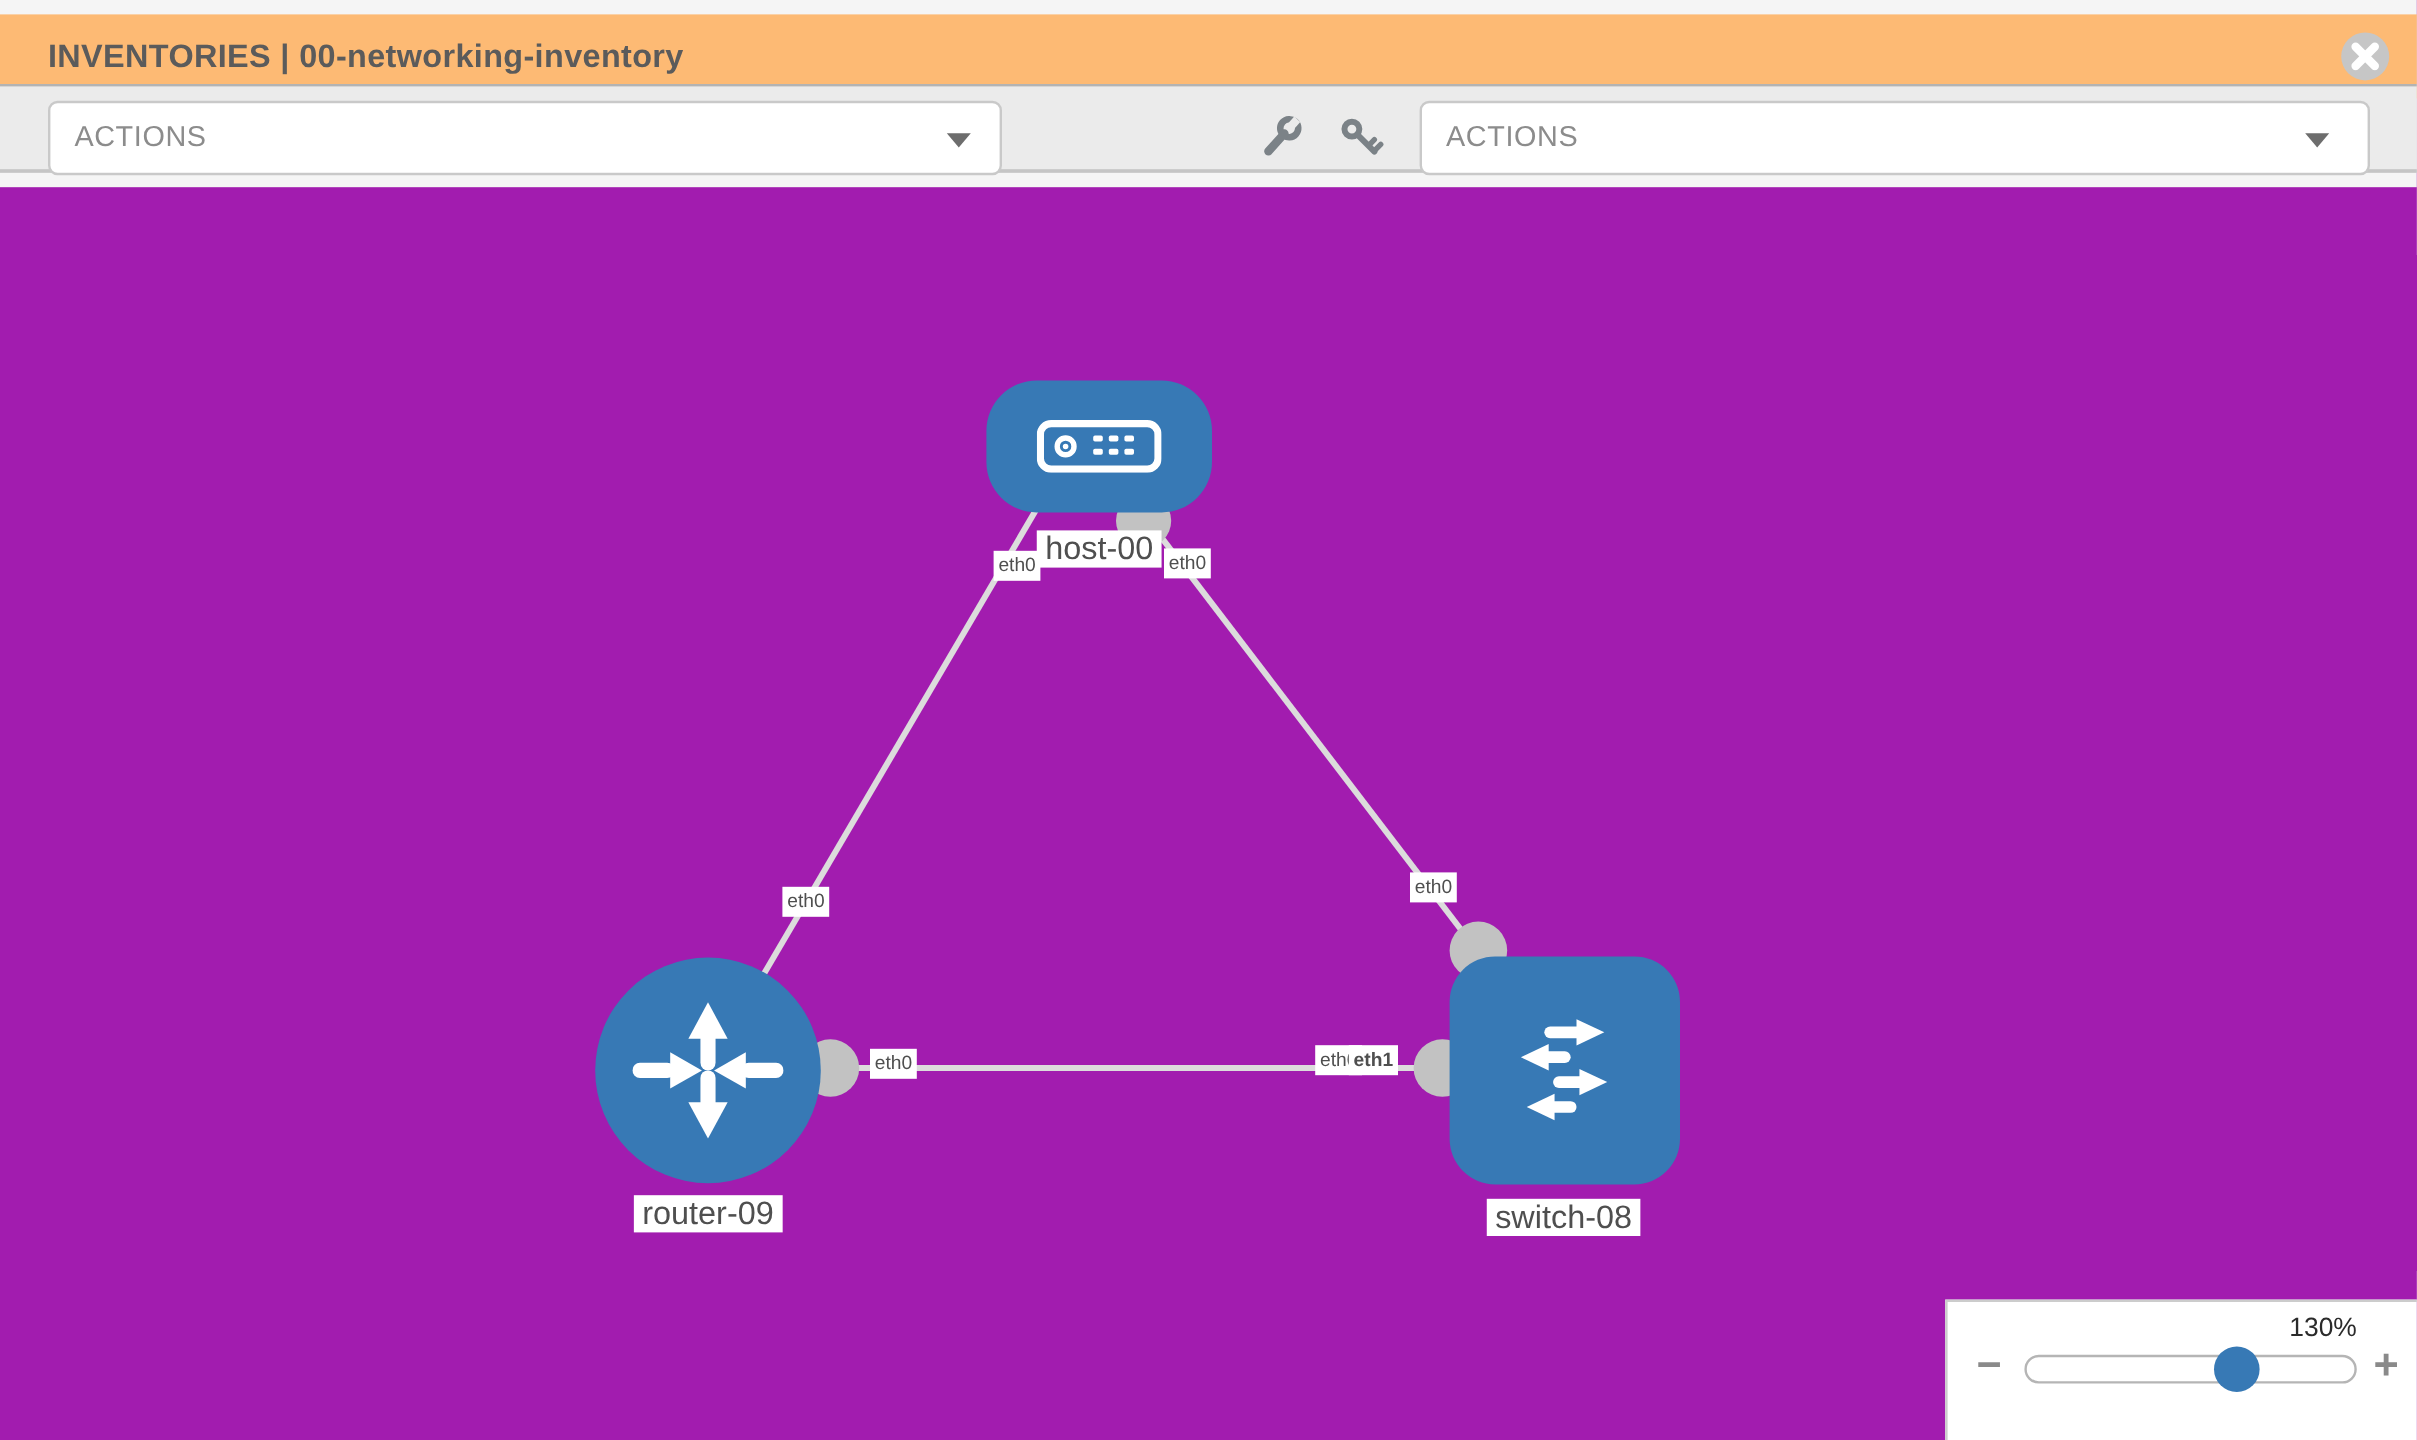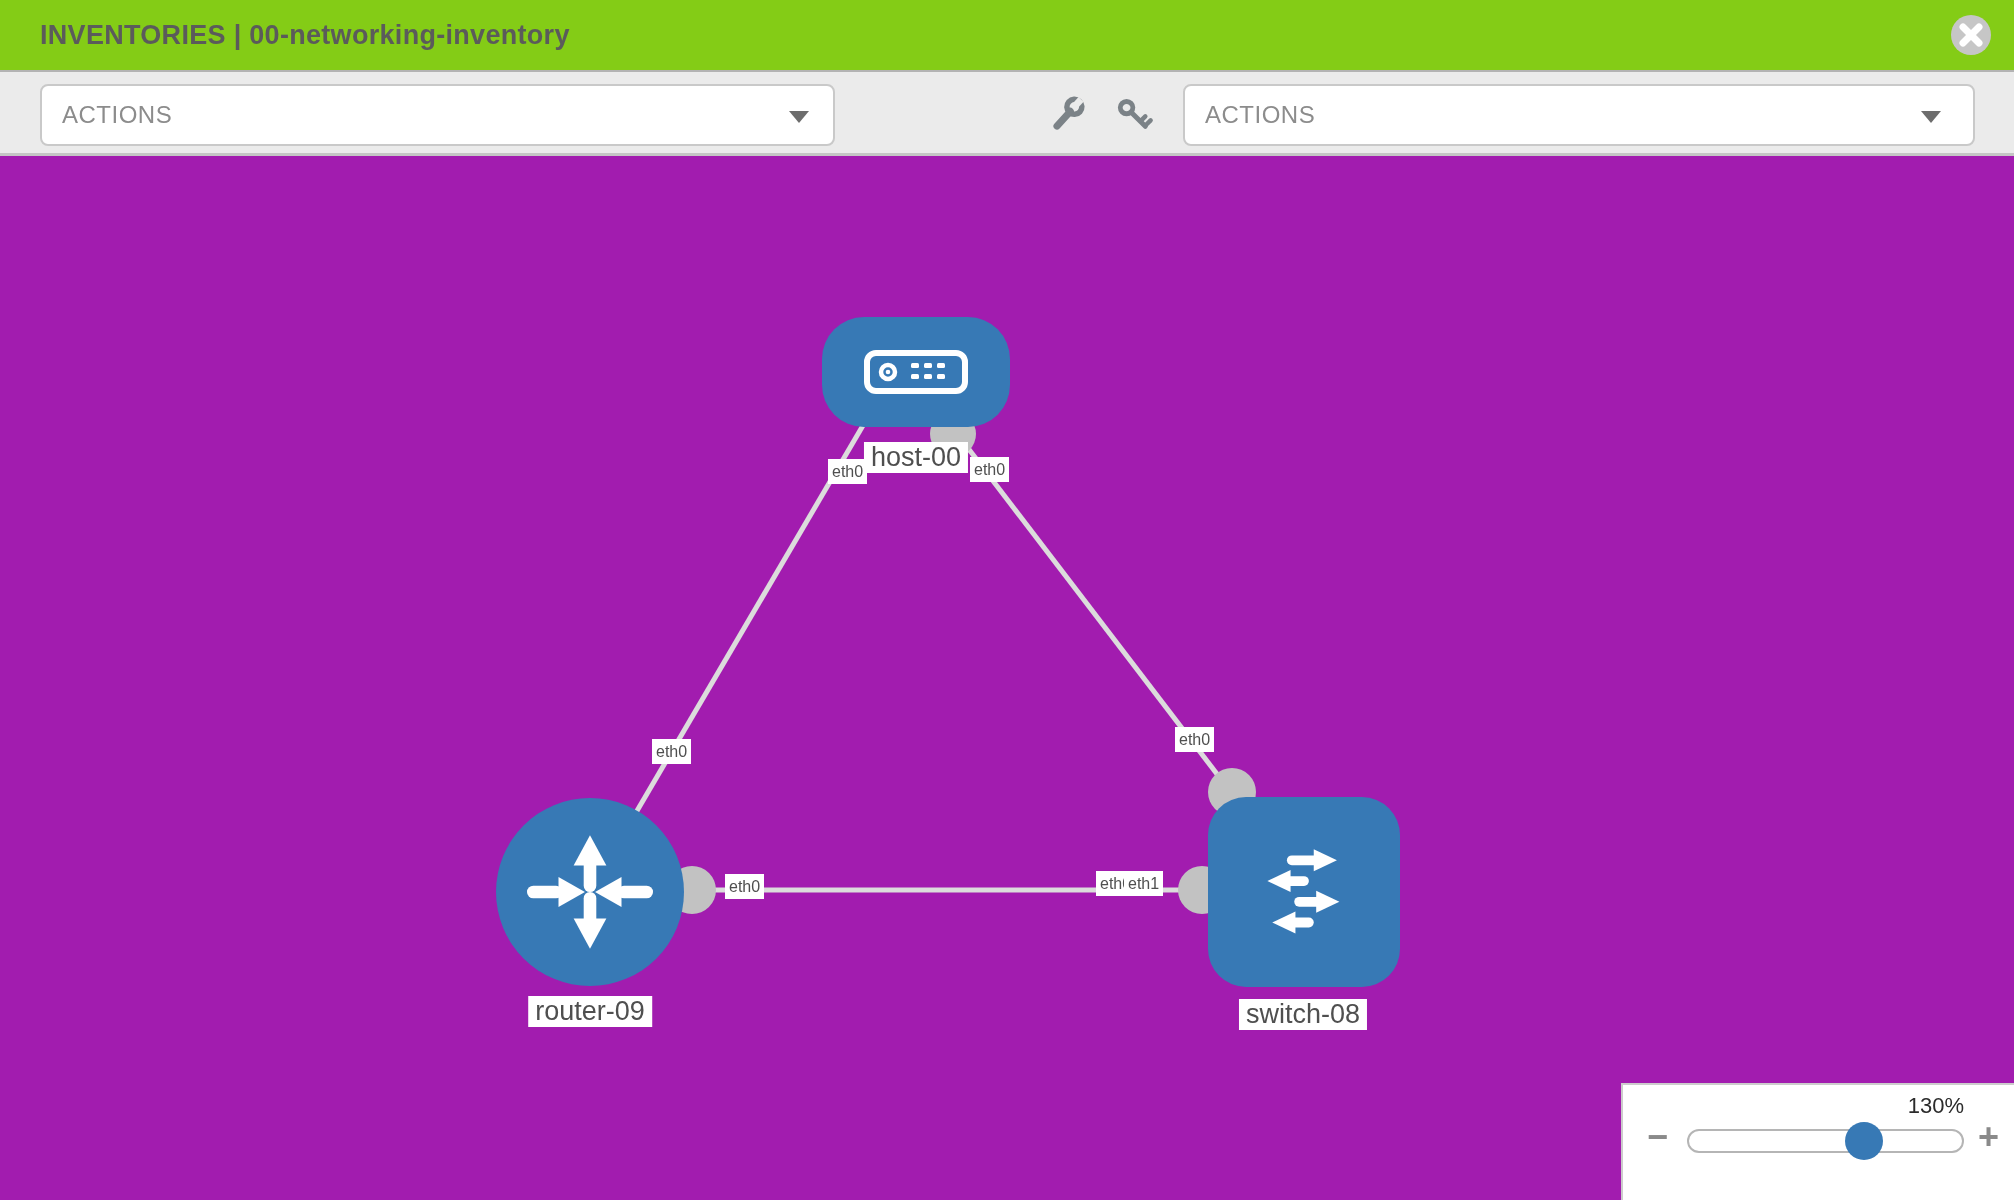--- a/index.html
+++ b/index.html
@@ -2,33 +2,33 @@
 <html><head>
 <meta charset="utf-8">
 <style>
   html,body{margin:0;padding:0;}
   body{
     width:2014px;height:1200px;overflow:hidden;position:relative;
     font-family:"Liberation Sans", sans-serif;background:#f5f5f5;
   }
   
   .header{
-    position:absolute;left:0;top:0;width:2014px;height:70px;background:#84cc16;
+    position:absolute;left:0;top:12px;width:2014px;height:70px;background:#fdba74;
   }
   .page-title{
     position:absolute;left:40px;top:0;line-height:70px;
     font-size:27px;font-weight:bold;color:#5b5b5b;letter-spacing:.3px;
   }
   .close-btn{
     position:absolute;right:23px;top:15px;width:40px;height:40px;border-radius:50%;
     background:#c6c6c6;cursor:pointer;display:flex;align-items:center;justify-content:center;
   }
   
   .toolbar{
-    position:absolute;left:0;top:70px;width:2014px;height:86px;background:#ebebeb;
+    position:absolute;left:0;top:70px;width:2014px;height:74px;background:#ebebeb;
     border-top:2px solid #b3b3b3;border-bottom:3px solid #c5c5c5;box-sizing:border-box;
   }
   .select{
     position:absolute;top:12px;height:62px;background:#ffffff;border:2px solid #c9c9c9;
     border-radius:8px;box-sizing:border-box;cursor:pointer;
   }
   .select .sel-label{
     position:absolute;left:20px;top:0;line-height:58px;font-size:24px;color:#8c8c8c;letter-spacing:.5px;
   }
   .caret{
@@ -60,21 +60,21 @@
   .host-label{left:916px;top:286px;}
   .router-label{left:590px;top:840px;}
   .switch-label{left:1303px;top:843px;}
   .if-host-left{left:828px;top:303px;}
   .if-host-right{left:970px;top:301px;}
   .if-router-top{left:652px;top:583px;}
   .if-switch-top{left:1175px;top:571px;}
   .if-router-right{left:725px;top:718px;}
   .if-overlap{position:absolute;left:1096px;top:715px;z-index:3;width:120px;height:26px;}
   .if-overlap .under{position:absolute;left:0;top:0;z-index:1;}
-  .if-overlap .over{position:absolute;left:28px;top:0;z-index:2;}
+  .if-overlap .over{position:absolute;left:28px;top:0;z-index:2;font-weight:bold;}
   
   .zoom-panel{
     position:absolute;left:1621px;top:927px;width:420px;height:150px;z-index:4;
     background:#ffffff;border:2px solid #cccccc;box-sizing:border-box;
   }
   .zoom-level{
     position:absolute;left:64px;top:8px;width:277px;text-align:right;
     font-size:22px;color:#2b2b2b;
   }
   .zoom-minus,.zoom-plus{

